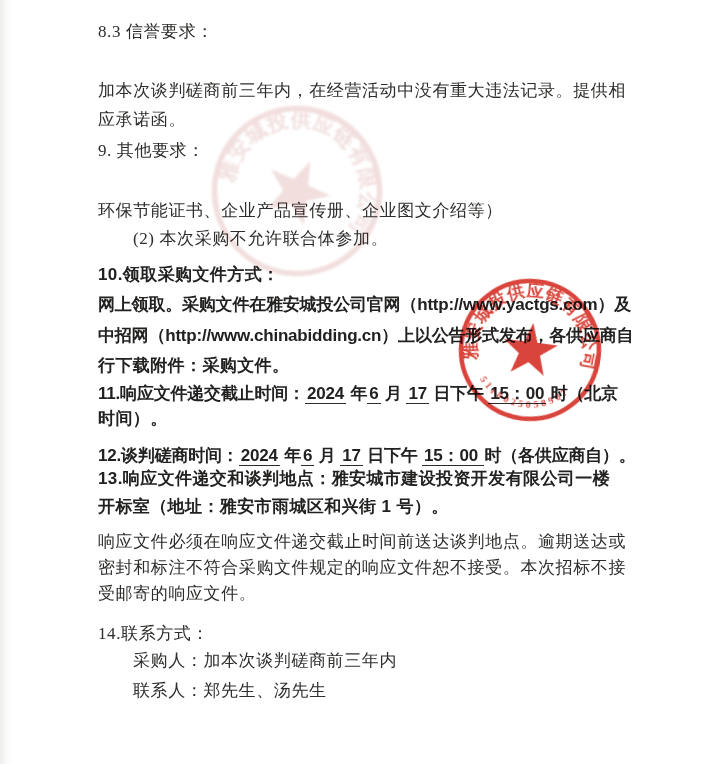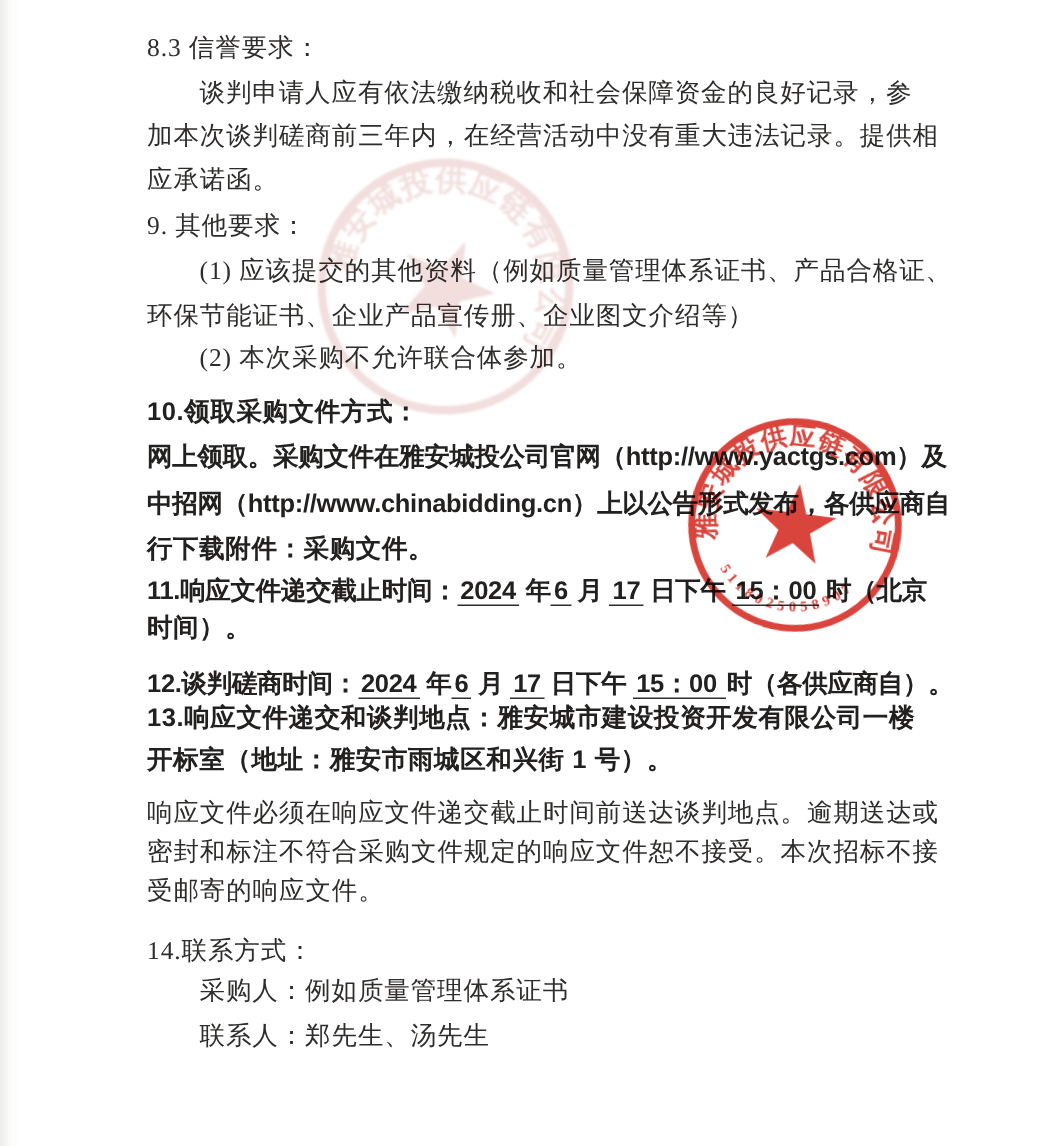--- a/index.html
+++ b/index.html
@@ -53,47 +53,45 @@
     transform:rotate(24deg);
     filter:blur(.8px);
   }
 </style>
 </head>
 <body>
 
 <div class="page">
 
   <div class="ln" style="top:22px">8.3 信誉要求：</div>
-  <div class="ln indent" style="top:52px">谈判申请人应有依法缴纳税收和社会保障资金的良好记录，参</div>
   <div class="ln" style="top:81px">加本次谈判磋商前三年内，在经营活动中没有重大违法记录。提供相</div>
   <div class="ln" style="top:110px">应承诺函。</div>
 
   <div class="ln" style="top:141px">9. 其他要求：</div>
-  <div class="ln indent" style="top:171px">(1) 应该提交的其他资料（例如质量管理体系证书、产品合格证、</div>
   <div class="ln" style="top:201px">环保节能证书、企业产品宣传册、企业图文介绍等）</div>
   <div class="ln indent" style="top:229px">(2) 本次采购不允许联合体参加。</div>
 
   <div class="ln b" style="top:265px">10.领取采购文件方式：</div>
   <div class="ln b tight" style="top:295px">网上领取。采购文件在雅安城投公司官网（http://www.yactgs.com）及</div>
   <div class="ln b tight" style="top:326px">中招网（http://www.chinabidding.cn）上以公告形式发布，各供应商自</div>
   <div class="ln b" style="top:356px">行下载附件：采购文件。</div>
 
   <div class="ln b tight" style="top:384px"><span>11.响应文件递交截止时间：</span><span class="u">2024</span><span> 年</span><span class="u">6</span><span> 月 </span><span class="u">17</span><span> 日下午 </span><span class="u">15：00</span><span> 时（北京</span></div>
   <div class="ln b" style="top:409px">时间）。</div>
 
   <div class="ln b tight" style="top:446px"><span>12.谈判磋商时间：</span><span class="u">2024</span><span> 年</span><span class="u">6</span><span> 月 </span><span class="u">17</span><span> 日下午 </span><span class="u">15：00 </span><span> 时（各供应商自）。</span></div>
   <div class="ln b" style="top:469px">13.响应文件递交和谈判地点：雅安城市建设投资开发有限公司一楼</div>
   <div class="ln b" style="top:497px">开标室（地址：雅安市雨城区和兴街 1 号）。</div>
 
   <div class="ln" style="top:532px">响应文件必须在响应文件递交截止时间前送达谈判地点。逾期送达或</div>
   <div class="ln" style="top:558px">密封和标注不符合采购文件规定的响应文件恕不接受。本次招标不接</div>
   <div class="ln" style="top:584px">受邮寄的响应文件。</div>
 
   <div class="ln" style="top:624px">14.联系方式：</div>
-  <div class="ln indent" style="top:651px">采购人：例如质量管理体系证书</div>
+  <div class="ln indent" style="top:651px">采购人：加本次谈判磋商前三年内</div>
   <div class="ln indent" style="top:681px">联系人：郑先生、汤先生</div>
 
   <svg class="seal seal-ghost" viewBox="0 0 150 150">
     <circle cx="75" cy="75" r="68" fill="none" stroke="#c97f7c" stroke-width="4.5"></circle>
     <path id="ghostArc" d="M 24.3 90.5 A 53 53 0 1 1 125.7 90.5" fill="none"></path>
     <text font-size="17" fill="#c97f7c" font-weight="700">
       <textPath href="#ghostArc" startOffset="0" textLength="194" lengthAdjust="spacing">雅安城投供应链有限公司</textPath>
     </text>
     <polygon fill="#c97f7c" points="75,48 81.5,67.1 101.6,67.3 85.5,79.4 91.5,98.7 75,87 58.5,98.7 64.5,79.4 48.4,67.3 68.5,67.1"></polygon>
   </svg>

